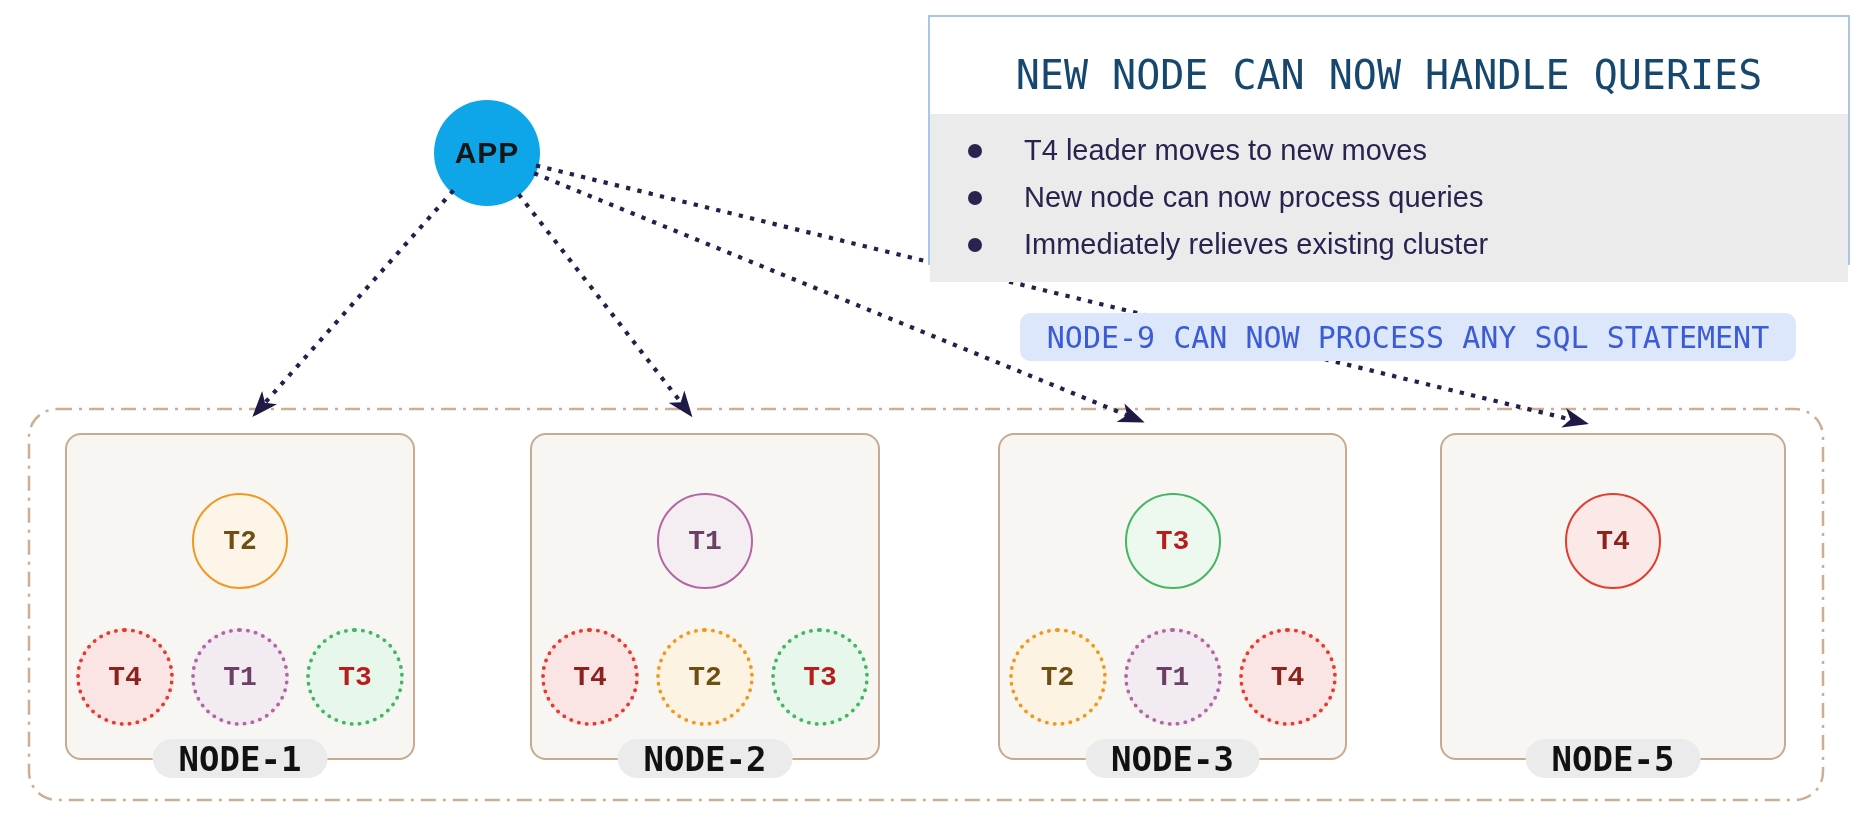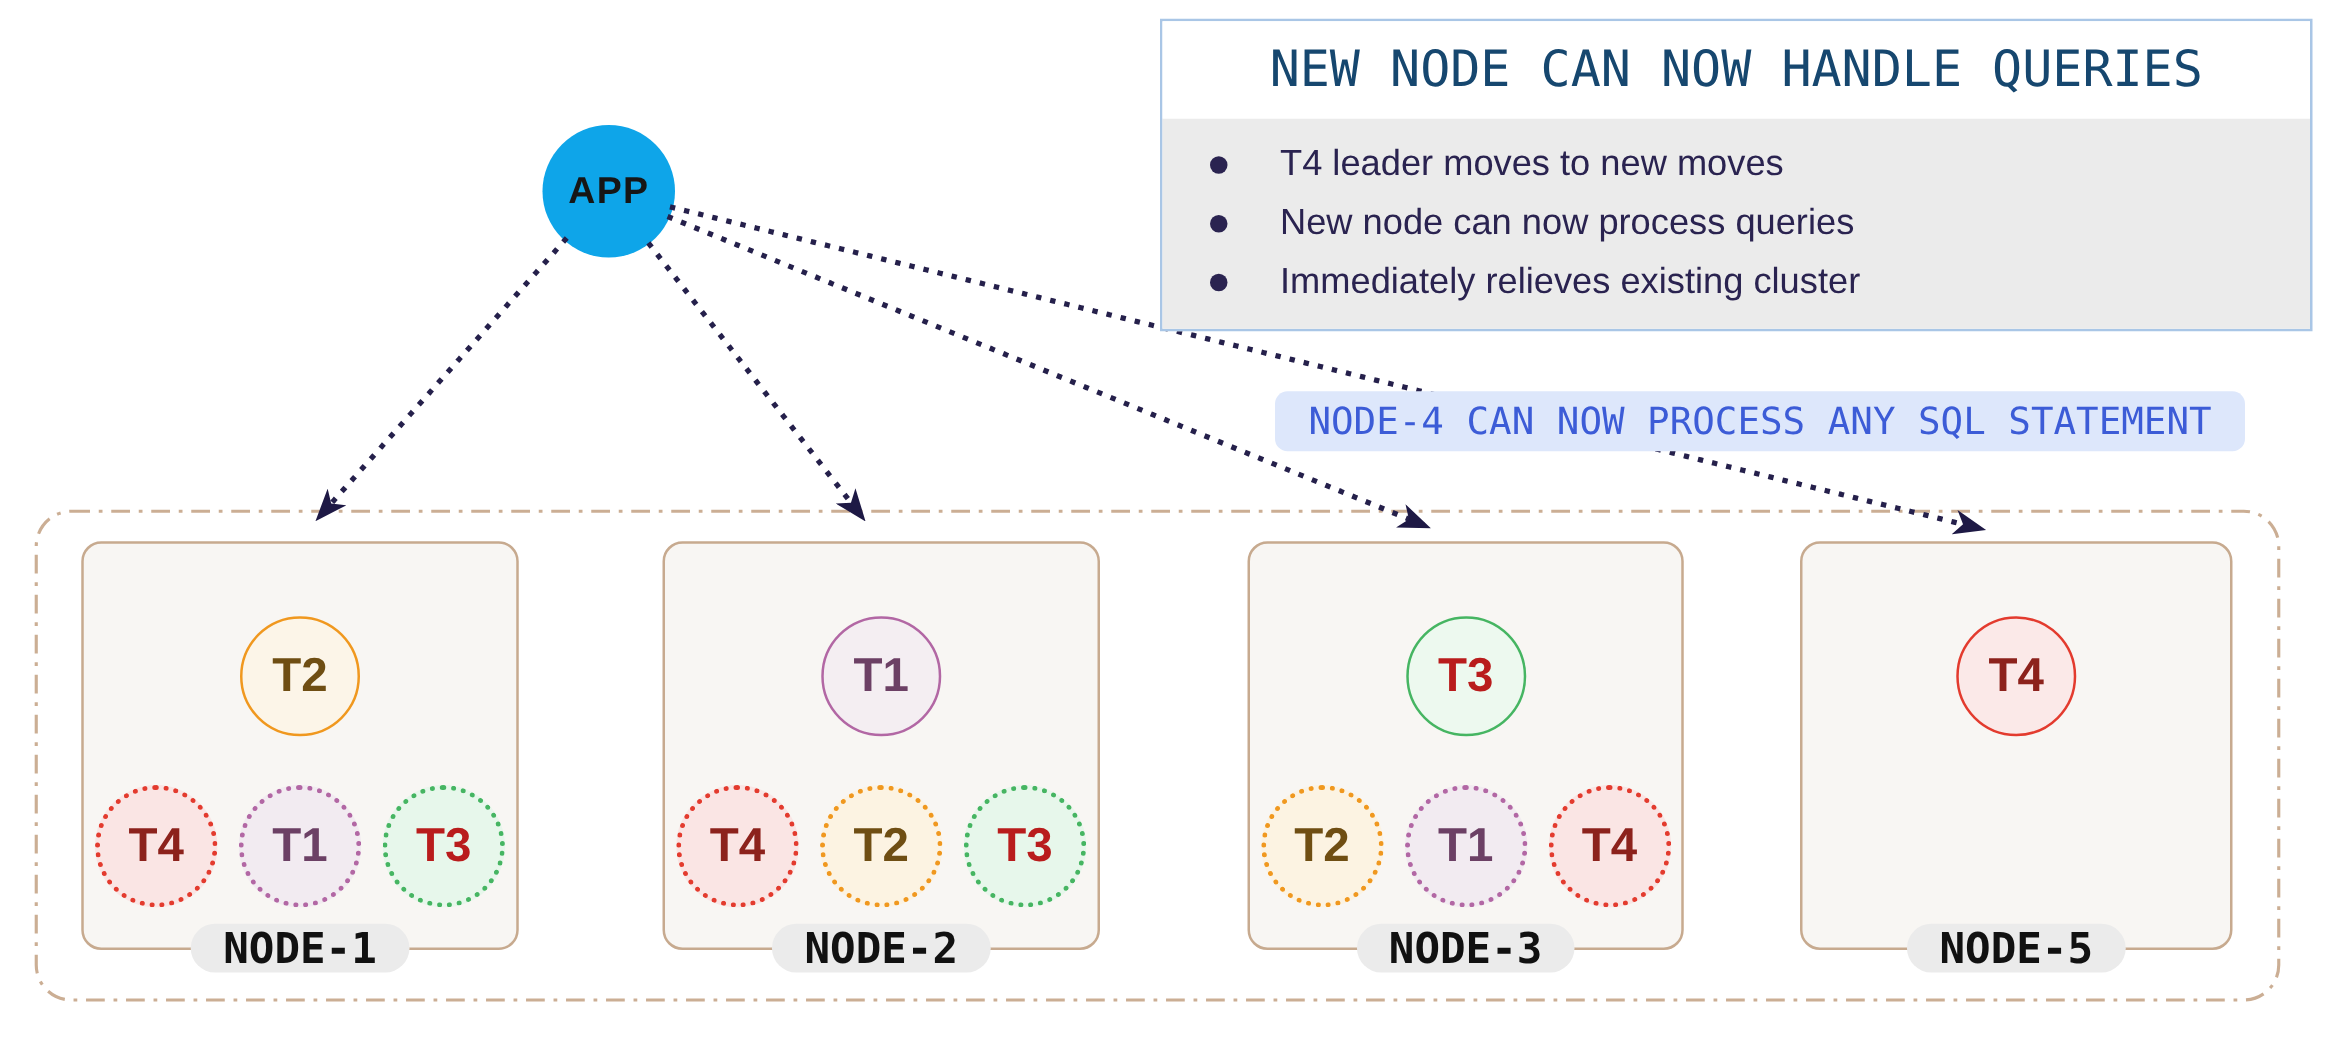--- a/index.html
+++ b/index.html
@@ -19,21 +19,21 @@
     display:flex; align-items:center; justify-content:center;
     font-weight:bold; font-size:30px; color:#161616; letter-spacing:1px;
   }
 
   
   .info-box {
     position:absolute; left:928px; top:15px; width:922px; height:250px;
     border:2px solid #A9C6E6; background:#ffffff; z-index:6;
   }
   .info-box .hdr {
-    height:78px; background:#ffffff; display:flex; align-items:center; justify-content:center;
+    height:78px; background:#ffffff; display:flex; align-items:center; justify-content:center;margin-top:19px;
   }
   .info-box .hdr .title {
     font-family:"DejaVu Sans Mono", monospace; font-size:40px; color:#16476F; font-weight:500;
     white-space:nowrap;
   }
   .info-box .bdy {
     height:168px; background:#EBEBEB; padding-top:13px;
   }
   .bullet-row { display:flex; align-items:center; height:47px; }
   .bullet-dot {
@@ -55,21 +55,21 @@
     position:absolute; top:433px; height:327px;
     background:#F8F6F3; border:2px solid #C7AA8F; border-radius:16px; z-index:1;
   }
   #node-1 { left:65px;  width:350px; }
   #node-2 { left:530px; width:350px; }
   #node-3 { left:998px; width:349px; }
   #node-4 { left:1440px; width:346px; }
 
   .tablet {
     border-radius:50%; display:flex; align-items:center; justify-content:center;
-    font-weight:bold; font-size:38px; background:#fff;
+    font-weight:bold; font-size:28px; background:#fff;font-family:Liberation Mono, monospace;
   }
   .leader {
     position:absolute; top:58px; left:50%; margin-left:-48px;
     width:96px; height:96px; border:2.5px solid #999;
   }
   .followers {
     position:absolute; top:193px; left:0; width:100%;
     display:flex; justify-content:center; gap:17px;
   }
   .follower { width:98px; height:98px; border:4px dotted #999; }
@@ -172,15 +172,15 @@
         <span class="bullet-dot"></span>
         <span class="bullet-text">New node can now process queries</span>
       </div>
       <div class="bullet-row">
         <span class="bullet-dot"></span>
         <span class="bullet-text">Immediately relieves existing cluster</span>
       </div>
     </div>
   </div>
 
-  <div class="callout">NODE-4 CAN NOW PROCESS ANY SQL STATEMENT</div>
+  <div class="callout">NODE-9 CAN NOW PROCESS ANY SQL STATEMENT</div>
 
 </div>
 
 </body></html>

